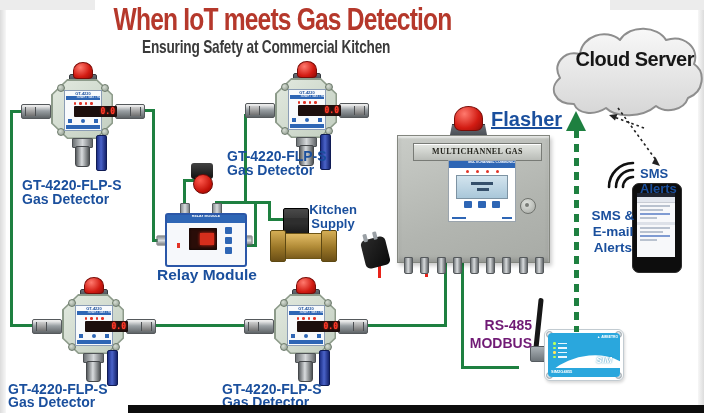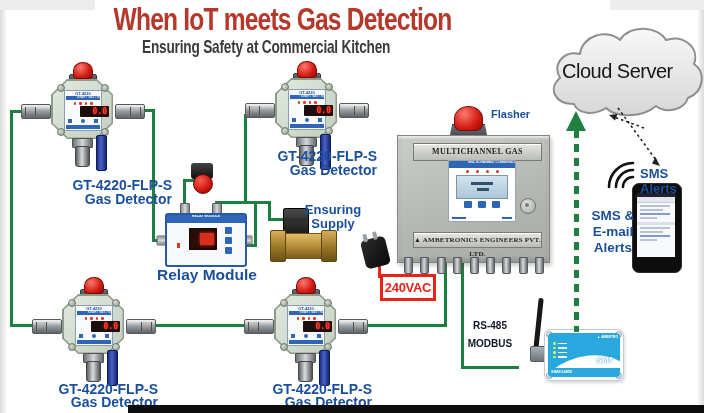--- a/index.html
+++ b/index.html
@@ -41,39 +41,39 @@
         clip-path:polygon(26% 0,74% 0,100% 26%,100% 74%,74% 100%,26% 100%,0 74%,0 26%);}
   .bolt{position:absolute;width:6px;height:6px;border-radius:50%;
         background:radial-gradient(circle at 35% 35%,#d7ded4,#8a968a);border:1px solid #6c7a6b;}
   .face{position:absolute;left:57px;top:28px;width:36px;height:39px;background:#f8fafc;border:1px solid #8b9db5;}
   .micro{font-size:8px;transform:scale(.5);transform-origin:50% 0;white-space:nowrap;display:block;text-align:center;}
   .f-l1{position:absolute;left:0;right:0;top:0;color:#1a4f9d;font-weight:bold;}
   .f-l2{position:absolute;left:1px;right:1px;top:5px;height:4px;background:#2e66b5;color:#fff;overflow:hidden;}
   .f-l2 .micro{transform:scale(.38);margin-top:-1px;}
   .f-leds{position:absolute;left:0;right:0;top:11px;display:flex;justify-content:center;gap:3px;}
   .f-leds i{width:2.5px;height:2.5px;border-radius:50%;background:#e23326;display:block;}
-  .f-lcd{position:absolute;left:15px;top:15px;width:29px;height:11px;background:#1c0f0d;border-radius:1px;
+  .f-lcd{position:absolute;left:9px;top:15px;width:43px;height:11px;background:#1c0f0d;border-radius:1px;
         color:#ff3b2a;font-family:"DejaVu Sans Mono",monospace;font-weight:bold;font-size:8px;line-height:11px;
         text-align:right;padding-right:2px;box-sizing:border-box;text-shadow:0 0 2px #ff2a1a;}
   .f-btn{position:absolute;width:4px;height:4px;background:#2e66b5;top:28px;}
   .f-logo{position:absolute;width:4px;height:4px;background:#2e66b5;border-radius:50%;left:16px;top:28px;}
   .f-l3{position:absolute;left:1px;right:1px;bottom:1px;height:4px;background:#2e66b5;}
   .fit{position:absolute;top:42px;width:28px;height:13px;border:1px solid #55595c;border-radius:2px;
         background:linear-gradient(#ececec 8%,#9aa0a4 45%,#5f6467);}
   .fit::after{content:'';position:absolute;top:2px;bottom:2px;width:9px;background:linear-gradient(#cfcfcf,#707070);
         border-left:1px solid #4c4f52;border-right:1px solid #4c4f52;}
   .fit-l{left:14px;}.fit-l::after{left:3px;}
   .fit-r{left:108px;}.fit-r::after{right:3px;}
   .snut{position:absolute;left:65px;top:76px;width:19px;height:8px;border:1px solid #4f5356;border-radius:1px;
         background:linear-gradient(90deg,#6e7376,#d5d8da,#64686b);}
   .sbody{position:absolute;left:68px;top:84px;width:13px;height:19px;border:1px solid #45484b;border-radius:2px 2px 3px 3px;
         background:linear-gradient(90deg,#595d60,#d9dcde 45%,#505456);}
   .bluecyl{position:absolute;left:89px;top:73px;width:9px;height:34px;border:1px solid #101c55;border-radius:2px;
         background:linear-gradient(90deg,#1d2f86,#4a63c9 45%,#16246e);}
-  .detlbl{position:absolute;color:#1a4f9d;font-weight:bold;font-size:14px;line-height:14px;text-align:right;width:150px;}
+  .detlbl{position:absolute;color:#1a4f9d;font-weight:bold;font-size:14px;line-height:14px;text-align:left;width:150px;}
 
   
   .relay{left:165px;top:203px;width:80px;height:62px;}
   .rl-gland{position:absolute;width:8px;height:11px;background:linear-gradient(90deg,#8a8f93,#d8dbdd,#7d8286);
         border:1px solid #5a5e61;border-radius:1px;}
   .rl-box{position:absolute;left:0;top:10px;width:78px;height:50px;background:#f6f8fb;border:2px solid #2b57a8;border-radius:3px;}
   .rl-head{position:absolute;left:0;right:0;top:0;height:8px;background:#2e66b5;color:#fff;overflow:hidden;}
   .rl-head .micro{transform:scale(.45);margin-top:-1px;font-weight:bold;}
   .rl-lcd{position:absolute;left:22px;top:13px;width:28px;height:22px;background:#2a0d08;border-radius:1px;
         box-shadow:inset 0 0 3px #000;}
@@ -124,33 +124,33 @@
   .m-cbtns{position:absolute;left:0;right:0;top:40px;display:flex;justify-content:center;gap:6px;}
   .m-cbtns i{width:8px;height:7px;background:#2e66b5;border-radius:1px;display:block;}
   .m-cfoot{position:absolute;left:3px;right:3px;bottom:2px;display:flex;justify-content:space-between;}
   .m-cfoot i{height:2px;background:#2e66b5;display:block;}
   .m-knob{position:absolute;left:130px;top:93px;width:14px;height:14px;border-radius:50%;border:1px solid #6f726d;
         background:radial-gradient(circle at 40% 35%,#e2e5e0,#a2a5a0);}
   .m-knob::after{content:'';position:absolute;left:4px;top:4px;width:4px;height:4px;border-radius:50%;background:#787b76;}
   .m-glands{position:absolute;left:14px;top:152px;width:140px;display:flex;justify-content:space-between;}
   .m-glands i{width:7px;height:15px;border-radius:1px 1px 2px 2px;border:1px solid #55595c;display:block;
         background:linear-gradient(90deg,#74797c,#d8dbdd 45%,#64686b);}
-  .flasherlbl{left:491px;top:108px;color:#1a4f9d;font-weight:bold;font-size:11px;}
+  .flasherlbl{left:491px;top:108px;color:#1a4f9d;font-weight:bold;font-size:20px;text-decoration:underline;}
 
   
   .plug{left:363px;top:238px;width:25px;height:29px;background:linear-gradient(135deg,#2b2b2b,#0a0a0a);
         border-radius:5px;transform:rotate(-14deg);}
   .plug::before,.plug::after{content:'';position:absolute;top:-6px;width:4px;height:8px;background:#9aa0a5;border-radius:1px;}
   .plug::before{left:4px;} .plug::after{left:14px;}
   .vbox{left:380px;top:274px;width:50px;height:21px;border:3px solid #e8231a;background:#fff;
         display:flex;align-items:center;justify-content:center;color:#e8231a;font-weight:bold;font-size:13px;letter-spacing:-.3px;}
   .mainslbl{left:350px;top:297px;width:104px;text-align:center;color:#1a4f9d;font-weight:bold;font-size:14.5px;}
 
   
-  .rs485{left:448px;top:317px;width:84px;text-align:center;color:#0f172a;font-weight:bold;font-size:10px;line-height:17.5px;}
+  .rs485{left:448px;top:317px;width:84px;text-align:right;color:#701a75;font-weight:bold;font-size:14px;line-height:17.5px;}
   .gsm{left:528px;top:296px;width:100px;height:88px;}
   .antenna{position:absolute;left:8px;top:2px;width:5px;height:52px;background:#171717;border-radius:2px;transform:rotate(6deg);}
   .antbase{position:absolute;left:2px;top:50px;width:17px;height:14px;background:linear-gradient(#aab1b6,#6e757a);
         border:1px solid #555b60;border-radius:2px;}
   .gsm-body{position:absolute;left:16px;top:33px;width:78px;height:50px;background:#fff;border:1px solid #c2cbd1;
         border-radius:6px;box-shadow:1px 2px 3px rgba(0,0,0,.15);}
   .gsm-blue{position:absolute;inset:3px;background:#2aa7dd;border-radius:4px;overflow:hidden;}
   .gsm-wave{position:absolute;left:-12px;top:23px;width:100px;height:38px;background:#fff;
         border-radius:55% 45% 0 0/100% 90% 0 0;transform:rotate(-6deg);}
   .gsm-strip{position:absolute;left:0;right:0;bottom:0;height:9px;background:#2aa7dd;color:#fff;overflow:hidden;}
@@ -160,21 +160,21 @@
   .gsm-leds{position:absolute;left:5px;top:9px;}
   .gsm-leds div{display:flex;align-items:center;gap:2px;margin-bottom:2px;}
   .gsm-leds i{width:2.5px;height:2.5px;border-radius:50%;background:#b6ff5e;display:block;}
   .gsm-leds s{width:9px;height:1.5px;background:#eaf7ff;display:block;text-decoration:none;}
   .gsm-sim{position:absolute;right:8px;bottom:12px;color:#fff;font-weight:bold;font-style:italic;font-size:9px;
         text-shadow:0 0 2px #1b86b5;}
   .screw{position:absolute;width:5px;height:5px;border-radius:50%;background:radial-gradient(circle at 35% 35%,#f2f5f7,#b9c2c8);
         border:1px solid #9aa4ab;}
 
   
-  .cloudlbl{left:562px;top:60px;width:132px;text-align:left;color:#161616;font-size:20px;letter-spacing:-.5px;font-weight:400;}
+  .cloudlbl{left:562px;top:48px;width:132px;text-align:right;color:#161616;font-size:20px;letter-spacing:-.5px;font-weight:700;}
 
   
   .phone{left:632px;top:183px;width:48px;height:88px;background:#0d0d0d;border:1px solid #2c2c2c;border-radius:7px;}
   .pscreen{position:absolute;left:4px;top:9px;width:38px;height:64px;background:#f7f8fa;overflow:hidden;}
   .pstat{height:4px;background:#1f2430;}
   .phead{height:5px;background:#e3e7ee;border-bottom:1px solid #c8ccd4;}
   .prow{height:2px;margin:2px 3px 0 3px;background:#b9c2cf;}
   .prow.b{background:#7f9bd2;}
   .prow.w60{width:60%;} .prow.w80{width:80%;} .prow.w45{width:45%;}
   .pdivider{height:3px;margin-top:3px;background:#dde1e8;}
@@ -385,21 +385,21 @@
   </div>
   <div class="abs relaylbl">
     <div>Relay Module</div>
   </div>
 
   <div class="abs sol-coil"></div>
   <div class="abs sol-body"></div>
   <div class="abs sol-nut" style="left:270px"></div>
   <div class="abs sol-nut" style="left:321px"></div>
   <div class="abs sollbl">
-    <div>Ensuring</div>
+    <div>Kitchen</div>
       <div>Supply</div>
   </div>
 
   <div class="abs mon">
     <div class="m-dbase"></div>
     <div class="m-dome"></div>
     <div class="m-box"></div>
     <div class="m-plate m-plate1">MULTICHANNEL GAS MONITOR</div>
     <div class="m-ctrl">
       <div class="m-chead">
@@ -419,37 +419,35 @@
           <i></i>
           <i></i>
           <i></i>
         </div>
       <div class="m-cfoot">
           <i style="width:14px"></i>
           <i style="width:10px"></i>
         </div>
     </div>
     <div class="m-knob"></div>
-    <div class="m-plate m-plate2"><span>▲</span> <span>AMBETRONICS ENGINEERS PVT. LTD.</span></div>
     <div class="m-glands">
         <i></i>
         <i></i>
         <i></i>
         <i></i>
         <i></i>
         <i></i>
         <i></i>
         <i></i>
         <i></i>
       </div>
   </div>
   <div class="abs flasherlbl">Flasher</div>
 
   <div class="abs plug"></div>
-  <div class="abs vbox">240VAC</div>
 
   <div class="abs rs485">
     <div>RS-485</div>
       <div>MODBUS</div>
   </div>
 
   <div class="abs gsm">
     <div class="antenna"></div>
     <div class="antbase"></div>
     <div class="gsm-body">

